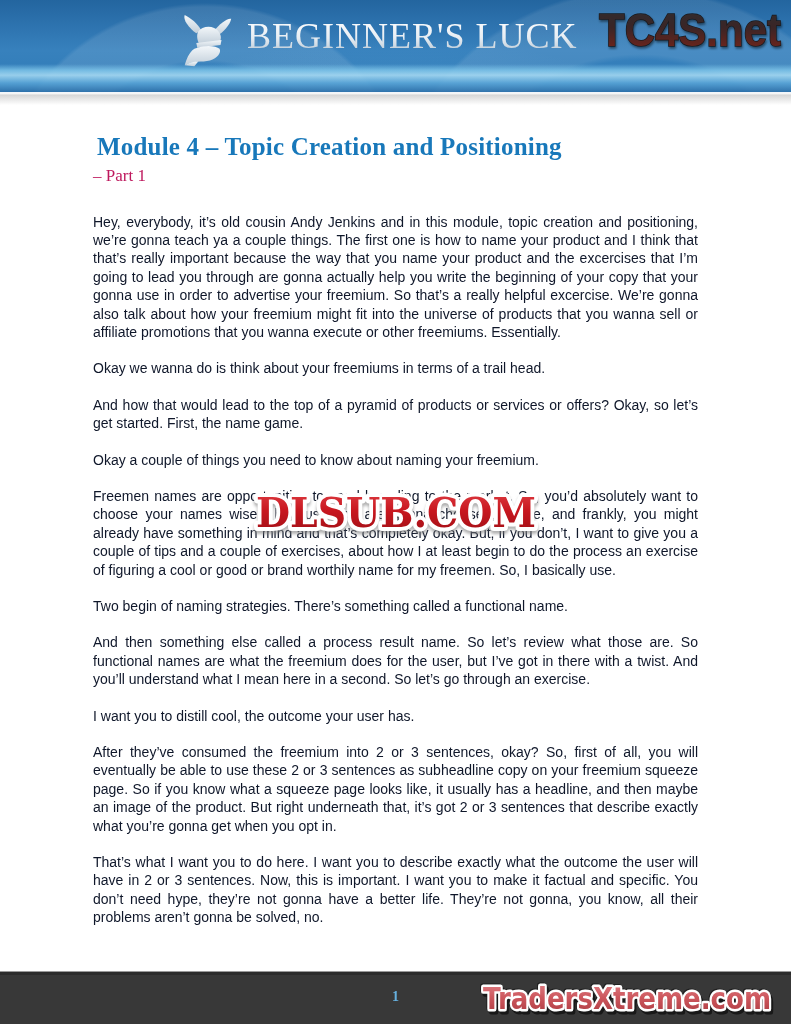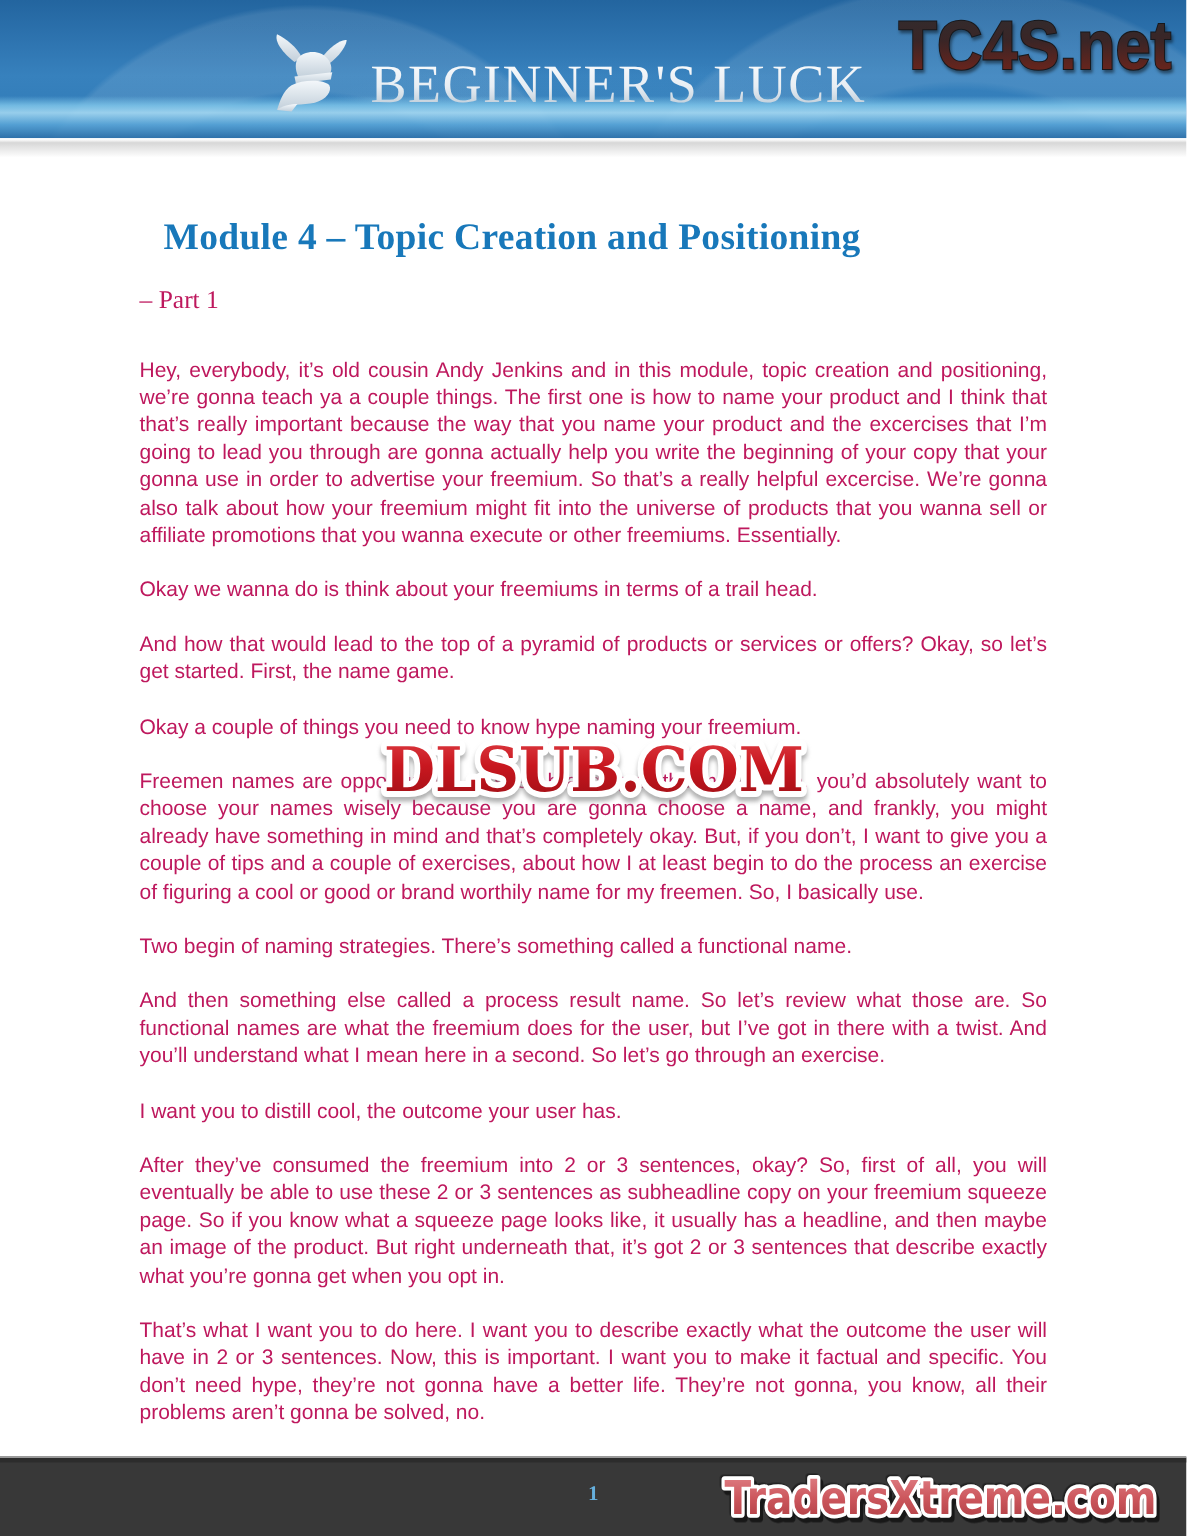--- a/index.html
+++ b/index.html
@@ -22,49 +22,49 @@
       radial-gradient(circle 260px at 640px 250px, rgba(255,255,255,0) 190px, rgba(255,255,255,0.09) 196px, rgba(255,255,255,0.09) 258px, rgba(255,255,255,0) 262px),
       radial-gradient(ellipse 420px 160px at 396px 150px, rgba(120,190,235,0.35) 0%, rgba(120,190,235,0) 70%);
   }
   .banner-glow {
     position:absolute; left:0; right:0; bottom:0; height:28px;
     background:linear-gradient(180deg, rgba(255,255,255,0) 0%, #7cc3e8 22%, #a9dcf4 40%, #5aa6d8 68%, #2d6fa8 100%);
     opacity:.85;
   }
   .logo-row {
     position:absolute; left:0; right:0; top:10px; height:72px;
-    display:flex; align-items:flex-end; justify-content:center; gap:10px;
+    display:flex; align-items:flex-start; justify-content:center; gap:10px;
     padding-right:40px;
   }
   .helmet { width:62px; height:62px; flex:0 0 auto; margin-top:2px; }
   .wordmark-svg { display:block; }
 
   .tc4s { position:absolute; top:2px; right:6px; }
   .tc4s svg { filter:drop-shadow(1px 2px 1px rgba(0,0,0,0.45)); }
 
   
   .separator {
     height:13px;
     background:linear-gradient(180deg,#ffffff 0%, #d7d7d7 18%, #e9e9e9 55%, #ffffff 100%);
     border-top:1px solid #f2f6fa;
   }
 
   
   .content { position:relative; padding:24px 93px 0 93px; }
   .doc-title {
-    margin:16px; font-family:"Liberation Serif", serif; font-weight:bold;
+    margin:4px; font-family:"Liberation Serif", serif; font-weight:bold;
     font-size:25px; line-height:1.14; color:#1878ba; letter-spacing:0.2px;
   }
   .doc-subtitle {
     margin:3px 0 27px 0; font-family:"Liberation Serif", serif; font-weight:400;
     font-size:17px; color:#be185d;
   }
   .doc-text p {
     margin:0 0 18px 0; text-align:justify;
-    font-size:14px; line-height:18.4px; color:#be185d;
+    font-size:14px; line-height:18.4px; color:#0f172a;
   }
 
   
   .wm-center { position:absolute; left:247px; top:484px; width:298px; height:58px; }
   .wm-center svg { filter:drop-shadow(0 3px 1.5px rgba(125,125,125,0.6)); }
 
   
   .footer {
     position:absolute; left:0; right:0; bottom:0; height:53px;
     background:#383838; border-top:1px solid #9a9a9a;
@@ -136,21 +136,21 @@
   <div class="separator"></div>
 
   <div class="content">
     <h1 class="doc-title">Module 4 – Topic Creation and Positioning</h1>
     <h2 class="doc-subtitle">– Part 1</h2>
 
     <div class="doc-text">
       <p>Hey, everybody, it’s old cousin Andy Jenkins and in this module, topic creation and positioning, we’re gonna teach ya a couple things. The first one is how to name your product and I think that that’s really important because the way that you name your product and the excercises that I’m going to lead you through are gonna actually help you write the beginning of your copy that your gonna use in order to advertise your freemium. So that’s a really helpful excercise. We’re gonna also talk about how your freemium might fit into the universe of products that you wanna sell or affiliate promotions that you wanna execute or other freemiums. Essentially.</p>
       <p>Okay we wanna do is think about your freemiums in terms of a trail head.</p>
       <p>And how that would lead to the top of a pyramid of products or services or offers? Okay, so let’s get started. First, the name game.</p>
-      <p>Okay a couple of things you need to know hype naming your freemium.</p>
+      <p>Okay a couple of things you need to know about naming your freemium.</p>
       <p>Freemen names are opportunities to seed branding to the market. So, you’d absolutely want to choose your names wisely because you are gonna choose a name, and frankly, you might already have something in mind and that’s completely okay. But, if you don’t, I want to give you a couple of tips and a couple of exercises, about how I at least begin to do the process an exercise of figuring a cool or good or brand worthily name for my freemen. So, I basically use.</p>
       <p>Two begin of naming strategies. There’s something called a functional name.</p>
       <p>And then something else called a process result name. So let’s review what those are. So functional names are what the freemium does for the user, but I’ve got in there with a twist. And you’ll understand what I mean here in a second. So let’s go through an exercise.</p>
       <p>I want you to distill cool, the outcome your user has.</p>
       <p>After they’ve consumed the freemium into 2 or 3 sentences, okay? So, first of all, you will eventually be able to use these 2 or 3 sentences as subheadline copy on your freemium squeeze page. So if you know what a squeeze page looks like, it usually has a headline, and then maybe an image of the product. But right underneath that, it’s got 2 or 3 sentences that describe exactly what you’re gonna get when you opt in.</p>
       <p>That’s what I want you to do here. I want you to describe exactly what the outcome the user will have in 2 or 3 sentences. Now, this is important. I want you to make it factual and specific. You don’t need hype, they’re not gonna have a better life. They’re not gonna, you know, all their problems aren’t gonna be solved, no.</p>
     </div>
   </div>
 
   <div class="wm-center">

